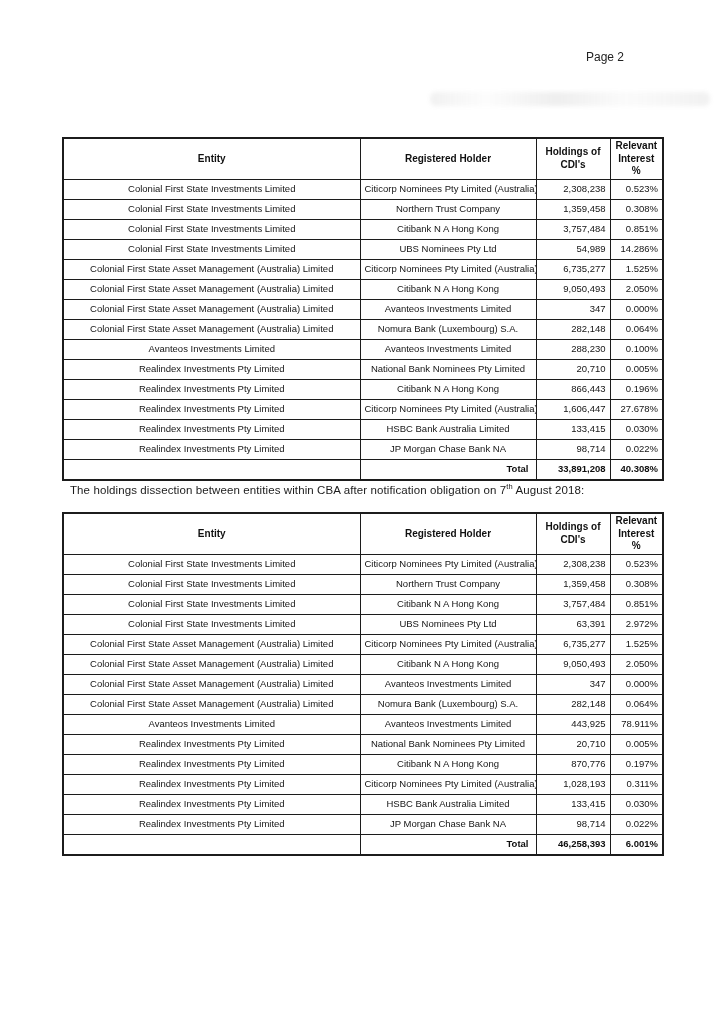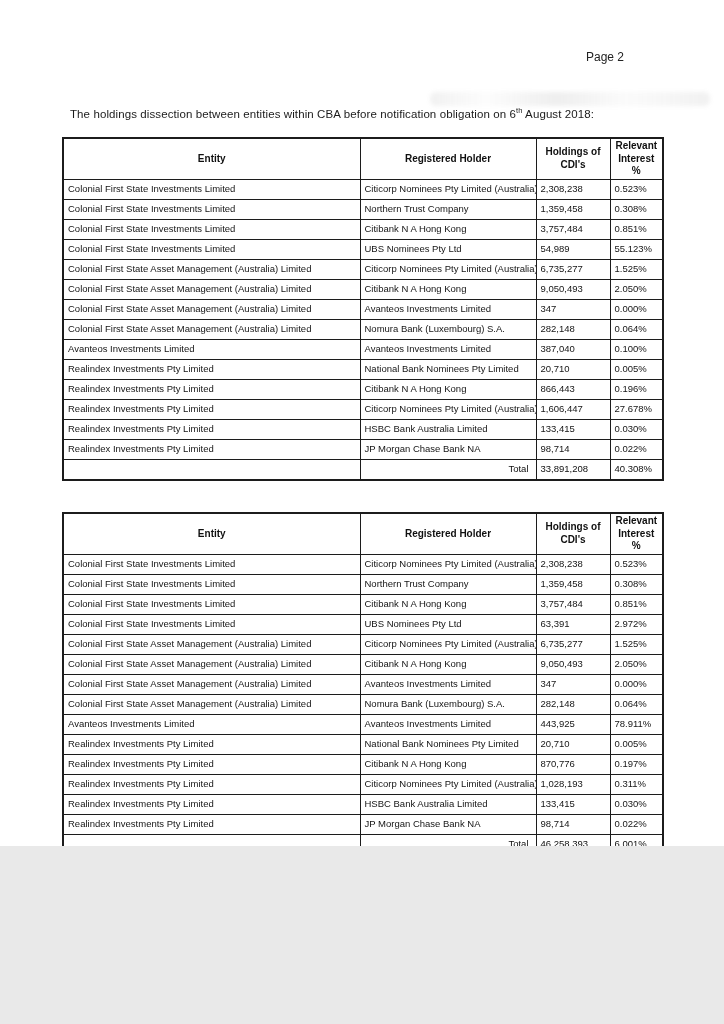--- a/index.html
+++ b/index.html
@@ -3,21 +3,21 @@
 <meta charset="utf-8">
 <style>
   html, body {
     margin: 0;
     padding: 0;
     background: #e9e9e9;
   }
   .page {
     position: relative;
     width: 724px;
-    height: 846px;
+    height: 1024px;
     background: #ffffff;
     font-family: "Liberation Sans", sans-serif;
     color: #161616;
     overflow: hidden;
   }
   .page-number {
     position: absolute;
     top: 50px;
     left: 586px;
     font-size: 12px;
@@ -89,44 +89,41 @@
   table.holdings td {
     height: 17px;
     font-size: 9.5px;
     padding: 1px 4px;
     vertical-align: middle;
     line-height: 1.1;
     color: #141414;
     white-space: nowrap;
     overflow: hidden;
   }
-  td.col-entity, td.col-holder { text-align: left; }
-  td.col-holdings, td.col-interest { text-align: left; }
+  td.col-entity, td.col-holder { text-align: center; }
+  td.col-holdings, td.col-interest { text-align: right; }
 
   tr.total-row td {
-    font-weight: normal;
+    font-weight: bold;
     color: #0e0e0e;
   }
   tr.total-row td.total-label-cell {
     text-align: right;
     padding-right: 7px;
   }
 </style>
 </head>
 <body>
 
 <div class="page">
 
   <div class="page-number">Page 2</div>
 
   <div class="scan-smudge"></div>
 
-  <div class="section-title" id="title-before">
-    <span>The holdings dissection between entities within CBA before notification obligation on 6</span><sup>th</sup><span> August 2018:</span>
-  </div>
 
   <table class="holdings" id="table-before">
     <colgroup>
       <col class="c-entity">
         <col class="c-holder">
         <col class="c-holdings">
         <col class="c-interest">
     </colgroup>
     <thead>
       <tr>
@@ -152,21 +149,21 @@
         <tr>
           <td class="col-entity">Colonial First State Investments Limited</td>
           <td class="col-holder">Citibank N A Hong Kong</td>
           <td class="col-holdings">3,757,484</td>
           <td class="col-interest">0.851%</td>
         </tr>
         <tr>
           <td class="col-entity">Colonial First State Investments Limited</td>
           <td class="col-holder">UBS Nominees Pty Ltd</td>
           <td class="col-holdings">54,989</td>
-          <td class="col-interest">55.123%</td>
+          <td class="col-interest">14.286%</td>
         </tr>
         <tr>
           <td class="col-entity">Colonial First State Asset Management (Australia) Limited</td>
           <td class="col-holder">Citicorp Nominees Pty Limited (Australia)</td>
           <td class="col-holdings">6,735,277</td>
           <td class="col-interest">1.525%</td>
         </tr>
         <tr>
           <td class="col-entity">Colonial First State Asset Management (Australia) Limited</td>
           <td class="col-holder">Citibank N A Hong Kong</td>
@@ -181,21 +178,21 @@
         </tr>
         <tr>
           <td class="col-entity">Colonial First State Asset Management (Australia) Limited</td>
           <td class="col-holder">Nomura Bank (Luxembourg) S.A.</td>
           <td class="col-holdings">282,148</td>
           <td class="col-interest">0.064%</td>
         </tr>
         <tr>
           <td class="col-entity">Avanteos Investments Limited</td>
           <td class="col-holder">Avanteos Investments Limited</td>
-          <td class="col-holdings">387,040</td>
+          <td class="col-holdings">288,230</td>
           <td class="col-interest">0.100%</td>
         </tr>
         <tr>
           <td class="col-entity">Realindex Investments Pty Limited</td>
           <td class="col-holder">National Bank Nominees Pty Limited</td>
           <td class="col-holdings">20,710</td>
           <td class="col-interest">0.005%</td>
         </tr>
         <tr>
           <td class="col-entity">Realindex Investments Pty Limited</td>
@@ -225,20 +222,23 @@
     <tfoot>
       <tr class="total-row">
         <td class="col-entity"></td>
         <td class="col-holder total-label-cell">Total</td>
         <td class="col-holdings">33,891,208</td>
         <td class="col-interest">40.308%</td>
       </tr>
     </tfoot>
   </table>
 
+  <div class="section-title" id="title-after">
+    <span>The holdings dissection between entities within CBA after notification obligation on 7</span><sup>th</sup><span> August 2018:</span>
+  </div>
 
   <table class="holdings" id="table-after">
     <colgroup>
       <col class="c-entity">
         <col class="c-holder">
         <col class="c-holdings">
         <col class="c-interest">
     </colgroup>
     <thead>
       <tr>

